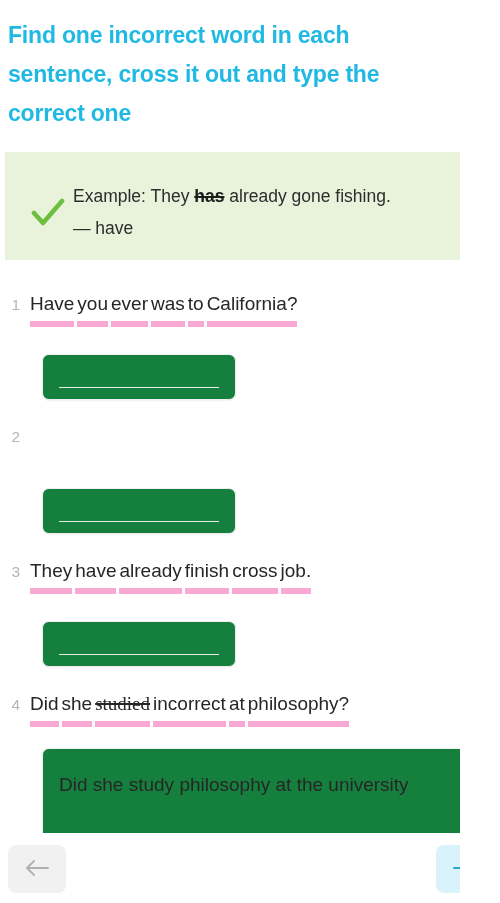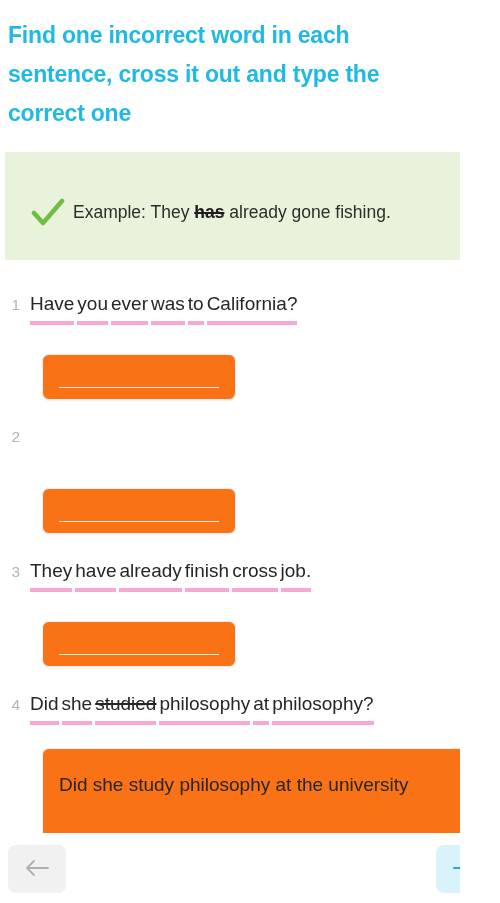--- a/index.html
+++ b/index.html
@@ -80,35 +80,36 @@
     line-height: 30px;
   }
   .q-words {
     font-size: 19px;
     line-height: 30px;
     color: #262626;
     white-space: nowrap;
   }
   .word {
     display: inline-block;
-    border-bottom: 4px solid #f9a8d4;
+    border-bottom: 6px solid #f9a8d4;
     padding-bottom: 2px;
     margin-right: 3px;
     cursor: pointer;
   }
   .word.crossed {
     text-decoration: line-through;
     text-decoration-thickness: 1.6px;
     text-decoration-color: #262626;
+    font-family: Liberation Serif, serif;
   }
 
   
   .answer-box {
     position: absolute;
-    background: #f97316;
+    background: #15803d;
     border: 1px solid #eeeeee;
     border-radius: 7px;
     box-shadow: 0 1px 2px rgba(0,0,0,0.06);
   }
   .answer-box.small {
     left: 42px;
     width: 194px;
     height: 46px;
   }
   .answer-box.small::after {
@@ -165,20 +166,21 @@
   <div class="title">Find one incorrect word in each sentence, cross it out and type the correct one</div>
 
   <div class="example-box">
     <span class="check-icon">
       <svg width="34" height="30" viewBox="0 0 34 30">
         <path d="M3 15 L12 25 L31 3" fill="none" stroke="#6cbf3f" stroke-width="4.5" stroke-linecap="round" stroke-linejoin="round"></path>
       </svg>
     </span>
     <span class="example-text">
       <span>Example: They </span><span class="struck">has</span><span> already gone fishing.</span>
+      <span class="example-corr">— have</span>
     </span>
   </div>
 
   <div id="questions">
       <div class="question" style="top: 289px;">
         <div class="q-line">
           <span class="q-num">1</span>
           <span class="q-words"><span class="word">Have</span><span class="word">you</span><span class="word">ever</span><span class="word">was</span><span class="word">to</span><span class="word">California?</span></span>
         </div>
       </div>
@@ -192,21 +194,21 @@
       <div class="question" style="top: 556px;">
         <div class="q-line">
           <span class="q-num">3</span>
           <span class="q-words"><span class="word">They</span><span class="word">have</span><span class="word">already</span><span class="word">finish</span><span class="word">cross</span><span class="word">job.</span></span>
         </div>
       </div>
       <div class="answer-box small" style="top: 621px;"></div>
       <div class="question" style="top: 689px;">
         <div class="q-line">
           <span class="q-num">4</span>
-          <span class="q-words"><span class="word">Did</span><span class="word">she</span><span class="word crossed">studied</span><span class="word">philosophy</span><span class="word">at</span><span class="word">philosophy?</span></span>
+          <span class="q-words"><span class="word">Did</span><span class="word">she</span><span class="word crossed">studied</span><span class="word">incorrect</span><span class="word">at</span><span class="word">philosophy?</span></span>
         </div>
       </div>
       <div class="answer-box wide" style="top: 748px;">
         <div class="answer-text">Did she study philosophy  at the university</div>
       </div>
     </div>
 
   <div class="nav-bar">
     <button class="nav-btn nav-prev">
       <span>

